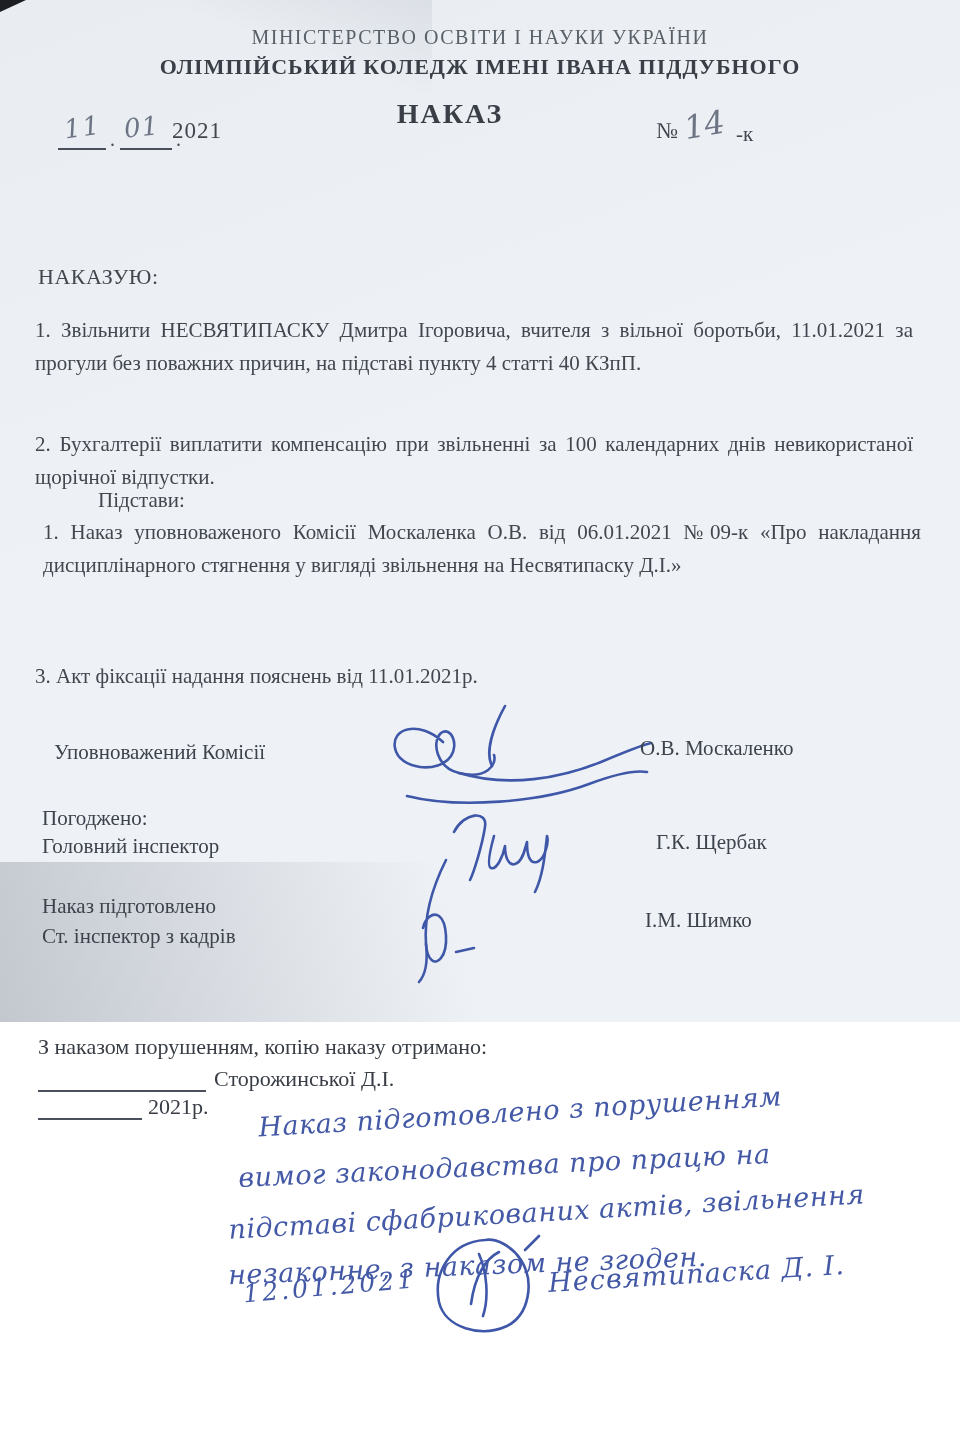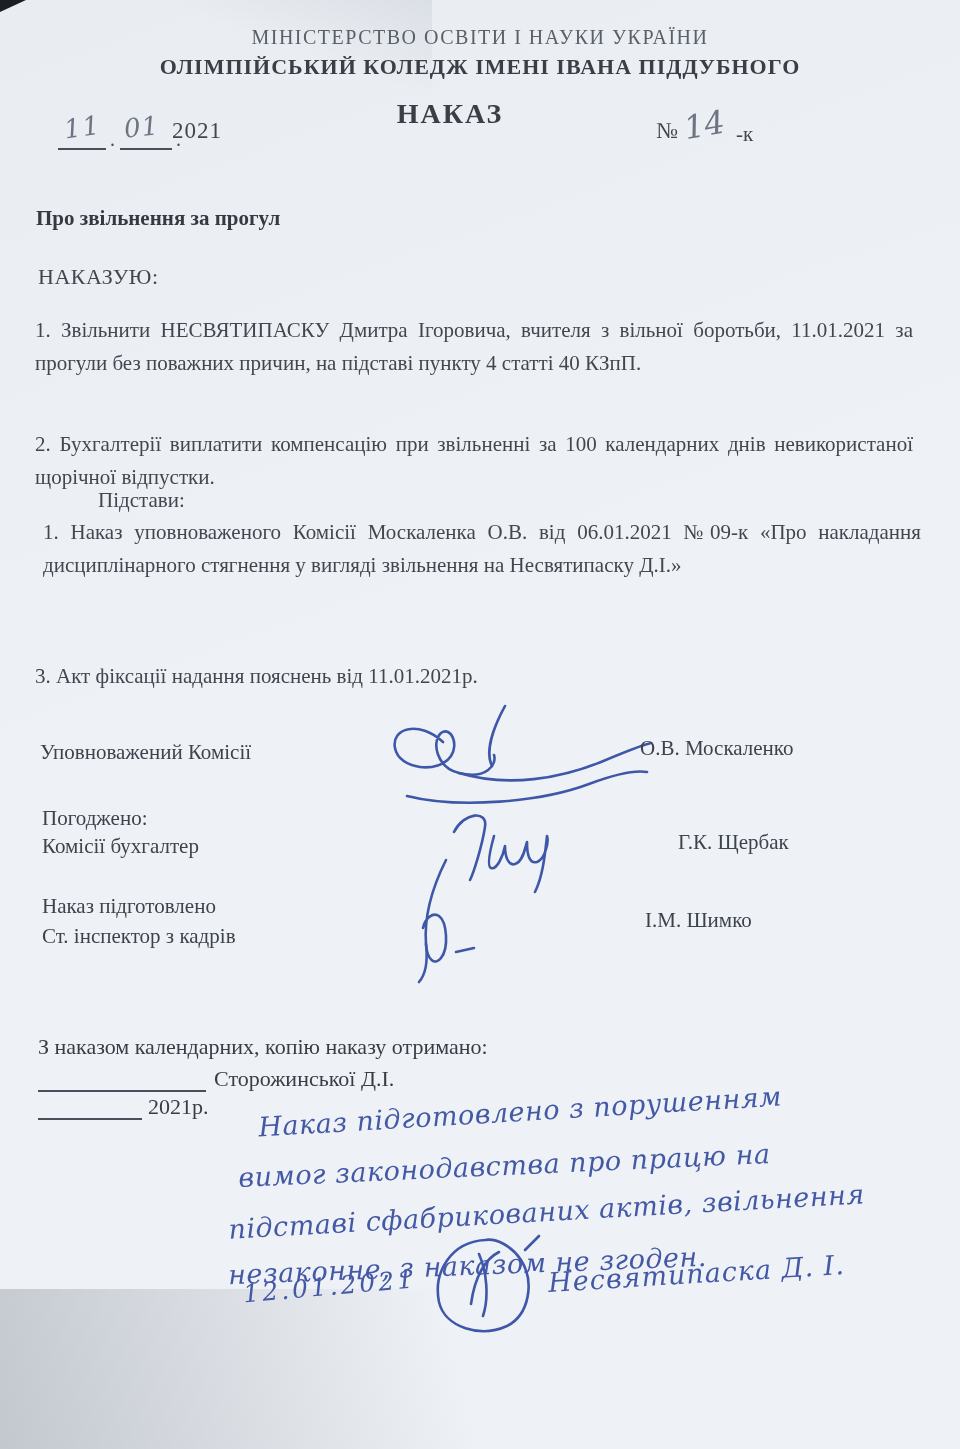--- a/index.html
+++ b/index.html
@@ -1,18 +1,18 @@
 <!DOCTYPE html>
 <html><head>
 <meta charset="utf-8">
 <style>
   html,body{margin:0;padding:0;}
   body{width:960px;height:1449px;overflow:hidden;font-family:"Liberation Serif",serif;}
   .page{
-    position:relative;width:960px;height:1449px;
+    position:relative;width:960px;height:1022px;
     background:
       linear-gradient(75deg, rgba(125,133,144,.38), rgba(125,133,144,0) 48%) left bottom / 100% 160px no-repeat,
       linear-gradient(200deg, rgba(150,158,168,.18), rgba(150,158,168,0) 22%) left top / 45% 300px no-repeat,
       linear-gradient(160deg,#e9edf2 0%,#eef1f6 45%,#eef1f5 100%);
     color:#42474f;
   }
   .corner{position:absolute;left:0;top:0;width:26px;height:12px;background:#1c1e22;clip-path:polygon(0 0,100% 0,0 100%);}
   .typed{color:#42474f;}
   .center{text-align:center;}
   .abs{position:absolute;}
@@ -69,57 +69,56 @@
   <div class="underseg" style="left:58px;top:148px;width:48px;"></div>
   <div class="underseg" style="left:120px;top:148px;width:52px;"></div>
   <span class="abs typed year-typed">2021</span>
 
   <div class="abs center order-title">НАКАЗ</div>
 
   <span class="abs typed numero">№</span>
   <span class="abs pencil hand-number">14</span>
   <span class="abs typed num-suffix">-к</span>
 
-  <div class="abs subject">Про звільнення за прогул</div>
   <div class="abs decree">НАКАЗУЮ:</div>
 
   <div class="abs para p1">1. Звільнити НЕСВЯТИПАСКУ Дмитра Ігоровича, вчителя з вільної боротьби, 11.01.2021 за прогули без поважних причин, на підставі пункту 4 статті 40 КЗпП.</div>
   <div class="abs para p2">2. Бухгалтерії виплатити компенсацію при звільненні за 100 календарних днів невикористаної щорічної відпустки.</div>
 
   <div class="abs grounds-label">Підстави:</div>
   <div class="abs para g1">1. Наказ уповноваженого Комісії Москаленка О.В. від 06.01.2021 №09-к «Про накладання дисциплінарного стягнення у вигляді звільнення на Несвятипаску Д.І.»</div>
   <div class="abs para g3">3. Акт фіксації надання пояснень від 11.01.2021р.</div>
 
-  <div class="abs sig-role" style="left:40px;top:740px;text-align:right;">Уповноважений Комісії</div>
+  <div class="abs sig-role" style="left:54px;top:740px;text-align:right;">Уповноважений Комісії</div>
   <svg class="ink-svg" style="left:345px;top:702px;" width="310" height="112" viewBox="0 0 310 112">
     <path d="M160,4 C148,26 140,50 147,64"></path>
     <path d="M98,40 C74,18 46,26 50,46 C54,68 94,72 106,54 C114,42 106,24 96,31 C86,40 92,66 114,71 C142,78 152,62 149,53"></path>
     <path d="M114,71 C164,86 216,76 256,60 C282,49 298,43 306,41"></path>
     <path d="M62,94 C114,107 196,100 244,82 C268,73 290,68 302,70"></path>
   </svg>
   <div class="abs sig-name" style="left:640px;top:736px;">О.В. Москаленко</div>
 
   <div class="abs sig-role" style="left:42px;top:806px;">Погоджено:</div>
-  <div class="abs sig-role" style="left:42px;top:834px;">Комісії бухгалтер</div>
+  <div class="abs sig-role" style="left:42px;top:834px;">Головний інспектор</div>
   <svg class="ink-svg" style="left:432px;top:800px;" width="150" height="96" viewBox="0 0 150 96">
     <path d="M22,32 C32,12 56,10 53,27 C50,46 42,72 38,80"></path>
     <path d="M62,36 C57,54 55,66 59,68 C65,70 71,56 73,46 C73,58 77,66 83,64 C91,62 93,48 95,42 C95,54 97,64 105,62 C113,59 117,42 115,36 C113,54 111,76 103,92"></path>
   </svg>
-  <div class="abs sig-name" style="left:678px;top:830px;text-align:center;">Г.К. Щербак</div>
+  <div class="abs sig-name" style="left:656px;top:830px;text-align:center;">Г.К. Щербак</div>
 
   <div class="abs sig-role" style="left:42px;top:894px;">Наказ підготовлено</div>
   <div class="abs sig-role" style="left:42px;top:924px;">Ст. інспектор з кадрів</div>
   <svg class="ink-svg" style="left:382px;top:856px;" width="116" height="128" viewBox="0 0 116 128">
     <path d="M64,4 C50,32 42,62 44,88 C45,104 53,110 59,102 C67,92 65,66 57,60 C51,56 43,62 41,72"></path>
     <path d="M44,88 C46,106 44,118 37,126"></path>
     <path d="M74,96 L92,92"></path>
   </svg>
   <div class="abs sig-name" style="left:645px;top:908px;">І.М. Шимко</div>
 
-  <div class="abs ack">З наказом календарних, копію наказу отримано:</div>
+  <div class="abs ack">З наказом порушенням, копію наказу отримано:</div>
   <div class="underseg" style="left:38px;top:1090px;width:168px;"></div>
   <div class="abs ack-name">Сторожинської Д.І.</div>
   <div class="underseg" style="left:38px;top:1118px;width:104px;"></div>
   <div class="abs ack-year">2021р.</div>
 
   <div class="abs ink noteline n0">Наказ підготовлено з порушенням</div>
   <div class="abs ink noteline n1">вимог законодавства про працю на</div>
   <div class="abs ink noteline n2">підставі сфабрикованих актів, звільнення</div>
   <div class="abs ink noteline n3">незаконне, з наказом не згоден.</div>
 

